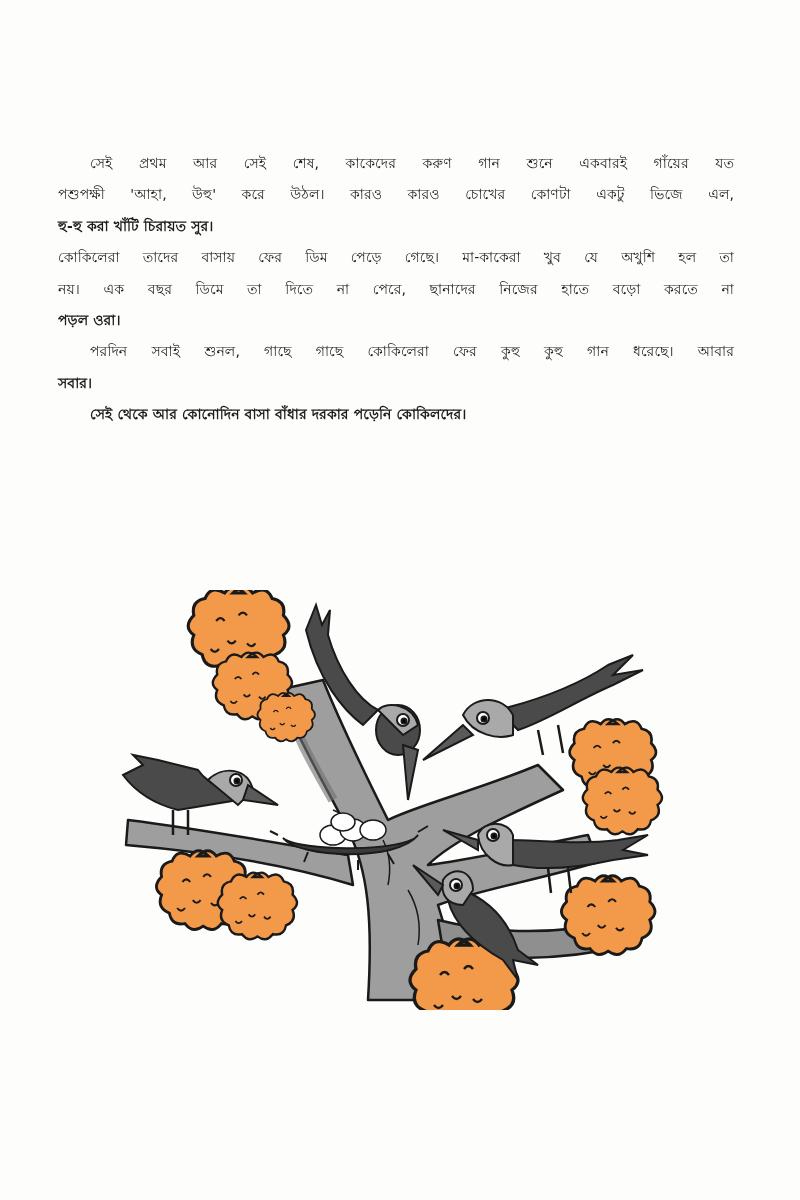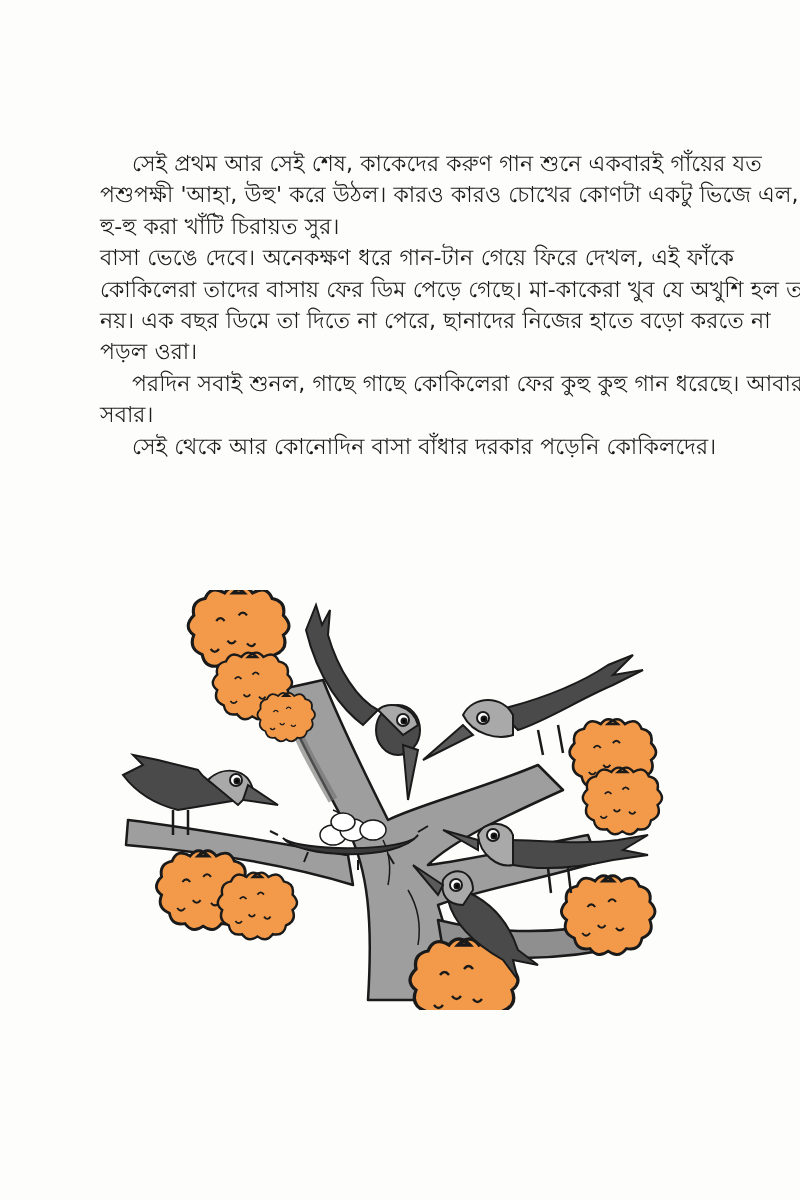--- a/index.html
+++ b/index.html
@@ -10,50 +10,48 @@
     overflow: hidden;
     font-family: "DejaVu Sans", "Liberation Sans", sans-serif;
     color: #1c1c1c;
   }
   .page-text {
     position: absolute;
     left: 58px; top: 148px;
     width: 676px;
   }
   .line {
-    font-size: 22px;
+    font-size: 14px;
     line-height: 31.4px;
     height: 31.4px;
     white-space: nowrap;
     text-align: justify;
     text-align-last: justify;
     letter-spacing: 0.1px;
-    margin-left: 42px;
   }
   .line.indent { padding-left: 32px; }
-  .line.last { text-align-last: left; }
+  .line.last { text-align-last: left; font-weight: bold; }
   .illustration {
     position: absolute;
     left: 118px; top: 590px;
     width: 560px; height: 420px;
   }
 </style>
 </head>
 <body>
 
 <div class="page-text">
 
   <div>
     <div class="line indent">সেই প্রথম আর সেই শেষ, কাকেদের করুণ গান শুনে একবারই গাঁয়ের যত</div>
     <div class="line">পশুপক্ষী 'আহা, উহু' করে উঠল। কারও কারও চোখের কোণটা একটু ভিজে এল,</div>
     <div class="line last">হু-হু করা খাঁটি চিরায়ত সুর।</div>
   </div>
 
   <div>
-    <div class="line">বাসা ভেঙে দেবে। অনেকক্ষণ ধরে গান-টান গেয়ে ফিরে দেখল, এই ফাঁকে</div>
     <div class="line">কোকিলেরা তাদের বাসায় ফের ডিম পেড়ে গেছে। মা-কাকেরা খুব যে অখুশি হল তা</div>
     <div class="line">নয়। এক বছর ডিমে তা দিতে না পেরে, ছানাদের নিজের হাতে বড়ো করতে না</div>
     <div class="line last">পড়ল ওরা।</div>
   </div>
 
   <div>
     <div class="line indent">পরদিন সবাই শুনল, গাছে গাছে কোকিলেরা ফের কুহু কুহু গান ধরেছে। আবার</div>
     <div class="line last">সবার।</div>
   </div>
 

